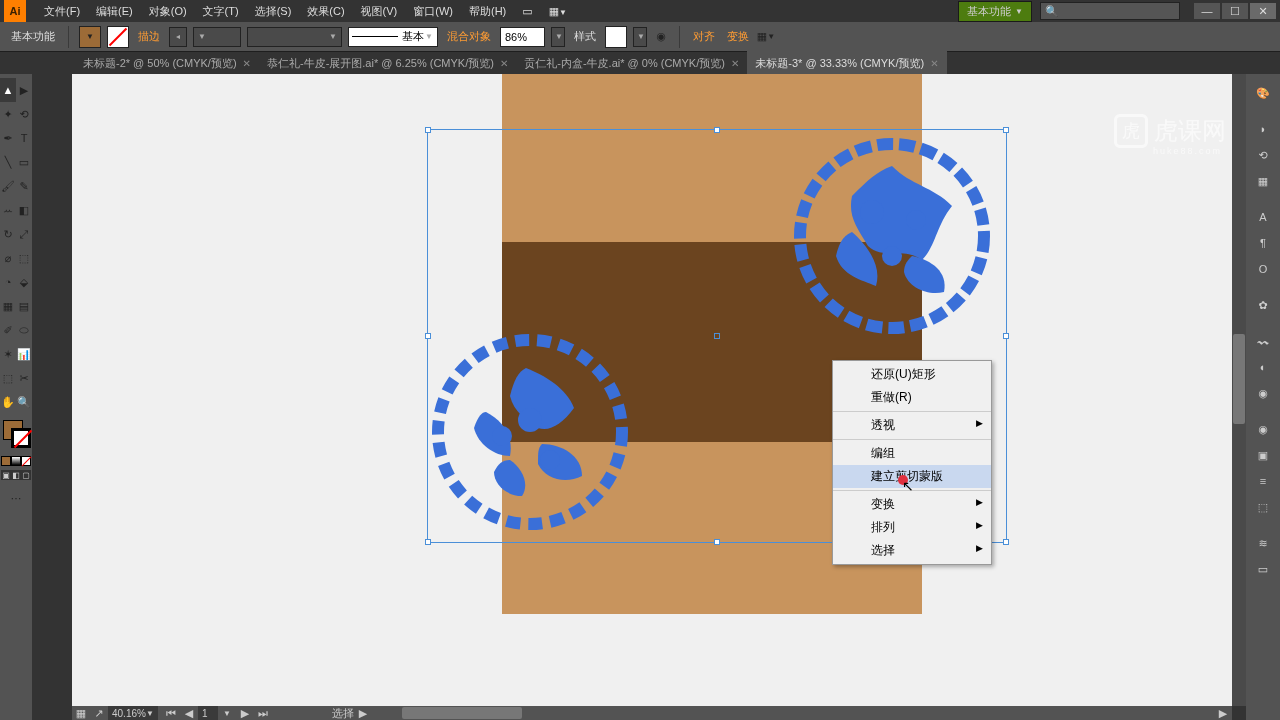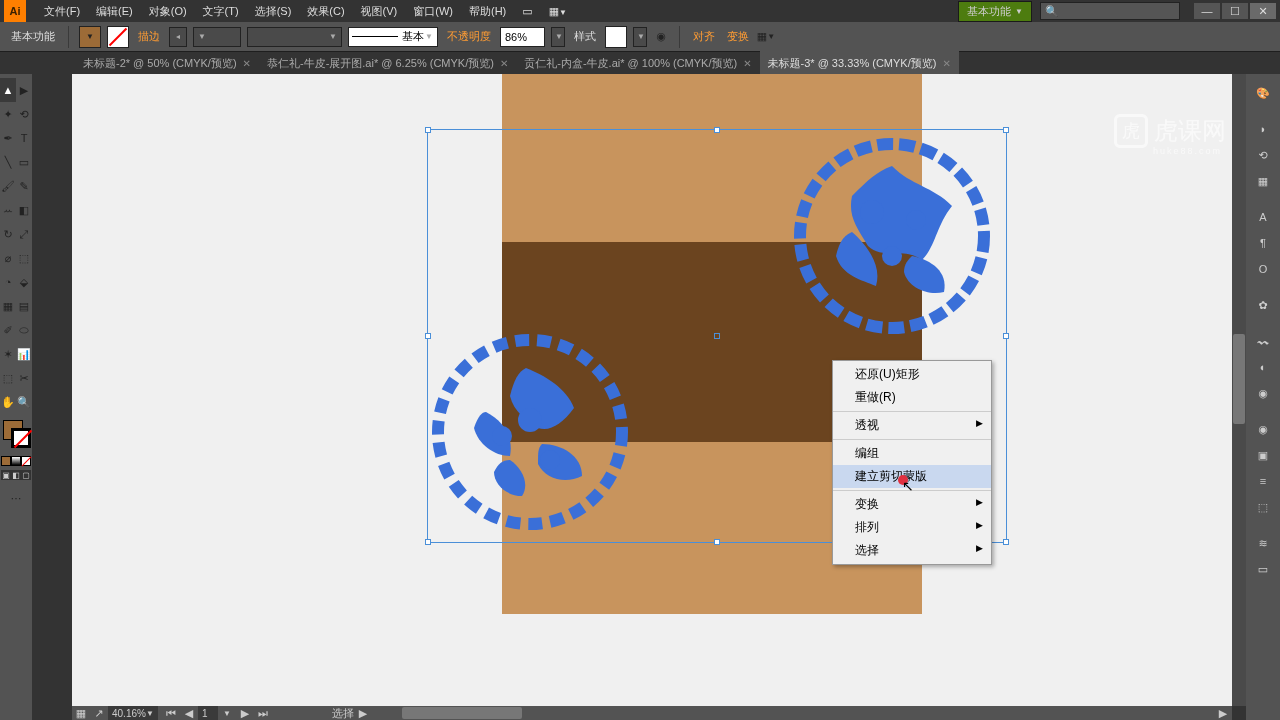--- a/index.html
+++ b/index.html
@@ -80,21 +80,21 @@
 .hscroll-track{flex:1;margin-left:30px;position:relative;height:12px;}
 .hthumb{position:absolute;left:0;width:120px;height:12px;background:#777;border-radius:2px;}
 
 
 .panels-right { width: 34px; background: #535353; display: flex; flex-direction: column; align-items: center; padding: 6px 0; gap: 0; }
 .panel-btn { width: 28px; height: 26px; display: flex; align-items: center; justify-content: center; color: #ccc; }
 .panel-gap { height: 10px; }
 
 
 .ctx-menu { position: absolute; left: 760px; top: 286px; width: 160px; background: #f0f0f0; border: 1px solid #999; box-shadow: 2px 2px 4px rgba(0,0,0,.3); z-index: 10; color: #000; font-size: 12px; padding: 2px 0; }
-.ctx-item { padding: 3px 22px; position: relative; }
+.ctx-item { padding: 3px 38px; position: relative; }
 .ctx-item.hover { background: #c9d8ef; }
 .ctx-sep { height: 1px; background: #ccc; margin: 2px 0; }
 .ctx-arrow { position: absolute; right: 8px; top: 4px; font-size: 9px; }
 .cursor { position: absolute; left: 830px; top: 404px; z-index: 20; font-size: 14px; color: #000; }
 .red-dot { position: absolute; left: 826px; top: 401px; width: 10px; height: 10px; background: #e03040; border-radius: 50%; z-index: 19; }
 
 
 .watermark { position: absolute; right: 6px; top: 40px; z-index: 5; opacity: .65; color: #fff; display:flex; align-items:center; gap:6px; font-size: 24px; }
 .wm-circle { width:34px;height:34px;border:3px solid #fff;border-radius:6px; display:flex;align-items:center;justify-content:center;font-size:18px;}
 .wm-sub { font-size: 9px; letter-spacing: 2px; position:absolute; right:10px; top:72px; color:#fff; opacity:.6;}
@@ -150,21 +150,21 @@
       <span class="dd-arrow">▼</span>
     </div>
   <div class="dropdown" style="width:95px">
       <span class="dd-arrow" style="margin-left:auto">▼</span>
     </div>
   <div class="dropdown" style="width:90px;background:#fff;color:#000;">
     <span style="flex:1;border-top:1px solid #000;margin-right:4px"></span>
     <span>基本</span>
     <span class="dd-arrow">▼</span>
   </div>
-  <div class="ctrl-label orange">不透明度</div>
+  <div class="ctrl-label orange">混合对象</div>
   <div class="opacity-input">
       <span>86%</span>
     </div>
   <div class="dropdown" style="width:14px">
       <span class="dd-arrow">▼</span>
     </div>
   <div class="ctrl-label">样式</div>
   <div class="swatch-btn" style="background:#fff"></div>
   <div class="dropdown" style="width:14px">
       <span class="dd-arrow">▼</span>
@@ -179,21 +179,21 @@
 <div class="tab-bar">
   <div class="tab">
       <span>未标题-2* @ 50% (CMYK/预览)</span>
       <span class="tab-close">✕</span>
     </div>
   <div class="tab">
       <span>恭仁礼-牛皮-展开图.ai* @ 6.25% (CMYK/预览)</span>
       <span class="tab-close">✕</span>
     </div>
   <div class="tab">
-      <span>贡仁礼-内盒-牛皮.ai* @ 100% (CMYK/预览)</span>
+      <span>贡仁礼-内盒-牛皮.ai* @ 0% (CMYK/预览)</span>
       <span class="tab-close">✕</span>
     </div>
   <div class="tab active">
       <span>未标题-3* @ 33.33% (CMYK/预览)</span>
       <span class="tab-close">✕</span>
     </div>
 </div>
 
 <div class="main">
 

